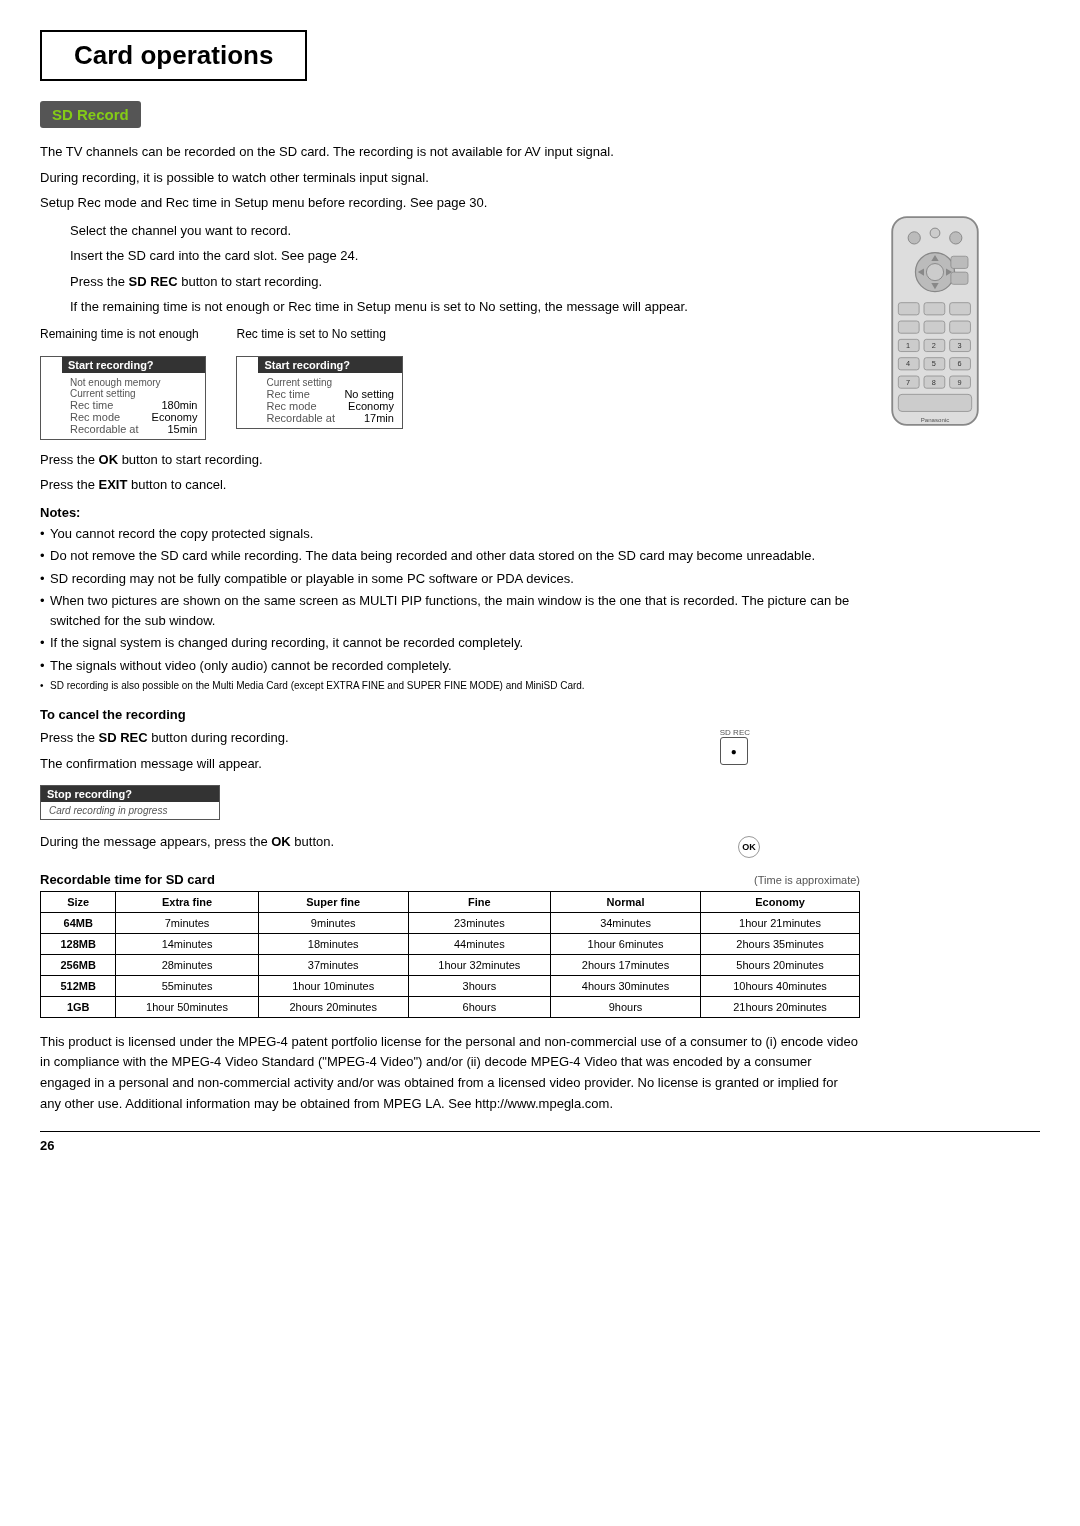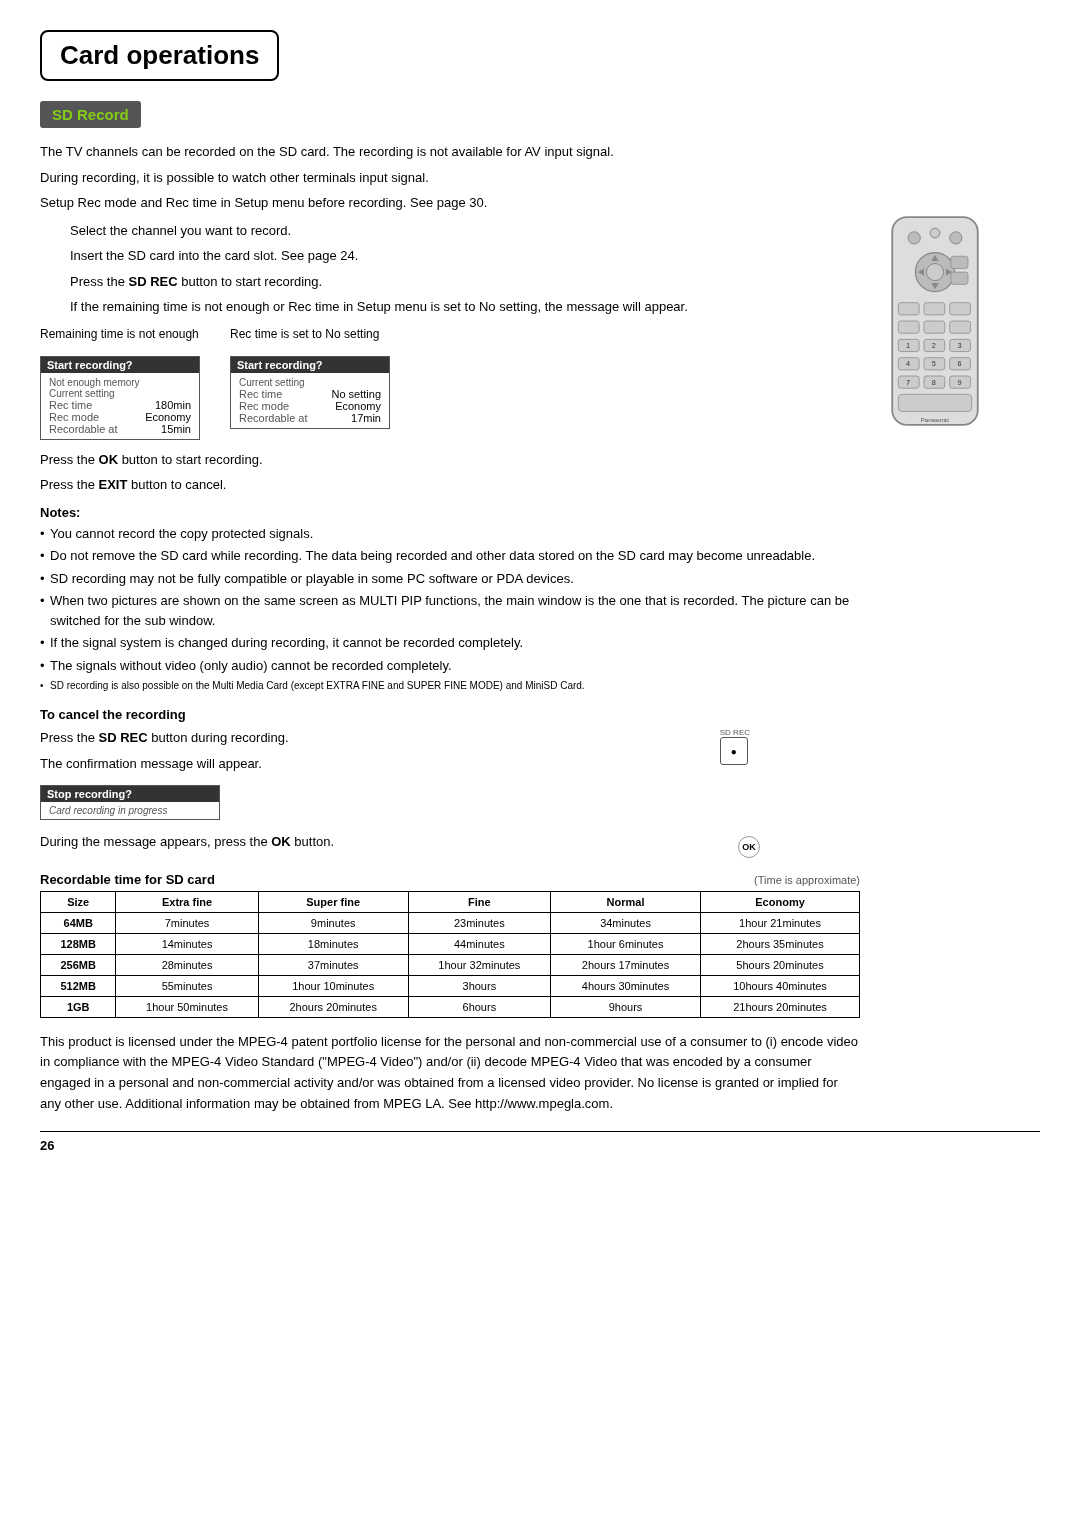--- a/index.html
+++ b/index.html
@@ -10,22 +10,22 @@
       color: #000;
       width: 1080px;
       min-height: 1526px;
       padding: 30px 40px;
       position: relative;
     }
     .page-title {
       font-size: 26px;
       font-weight: bold;
       border: 2px solid #000;
-      border-radius: 8px;
-      padding: 8px 18px;
+      border-radius: 0;
+      padding: 8px 32px;
       display: inline-block;
       margin-bottom: 20px;
       text-align: center;
     }
     .section-header {
       background: #555;
       color: #84cc16;
       font-size: 15px;
       font-weight: bold;
       padding: 5px 12px;
@@ -47,20 +47,21 @@
       display: flex;
       gap: 30px;
       margin: 10px 0 10px 0;
       align-items: flex-start;
     }
     .dialog-label { font-size: 12px; margin-bottom: 15px; }
     .dialog-box {
       border: 1px solid #555;
       min-width: 160px;
       font-size: 11px;
+      padding-left: 21px;
     }
     .dialog-box .dialog-title {
       background: #333;
       color: #fff;
       font-weight: bold;
       padding: 2px 6px;
       font-size: 11px;
     }
     .dialog-box .dialog-body {
       padding: 4px 8px;

